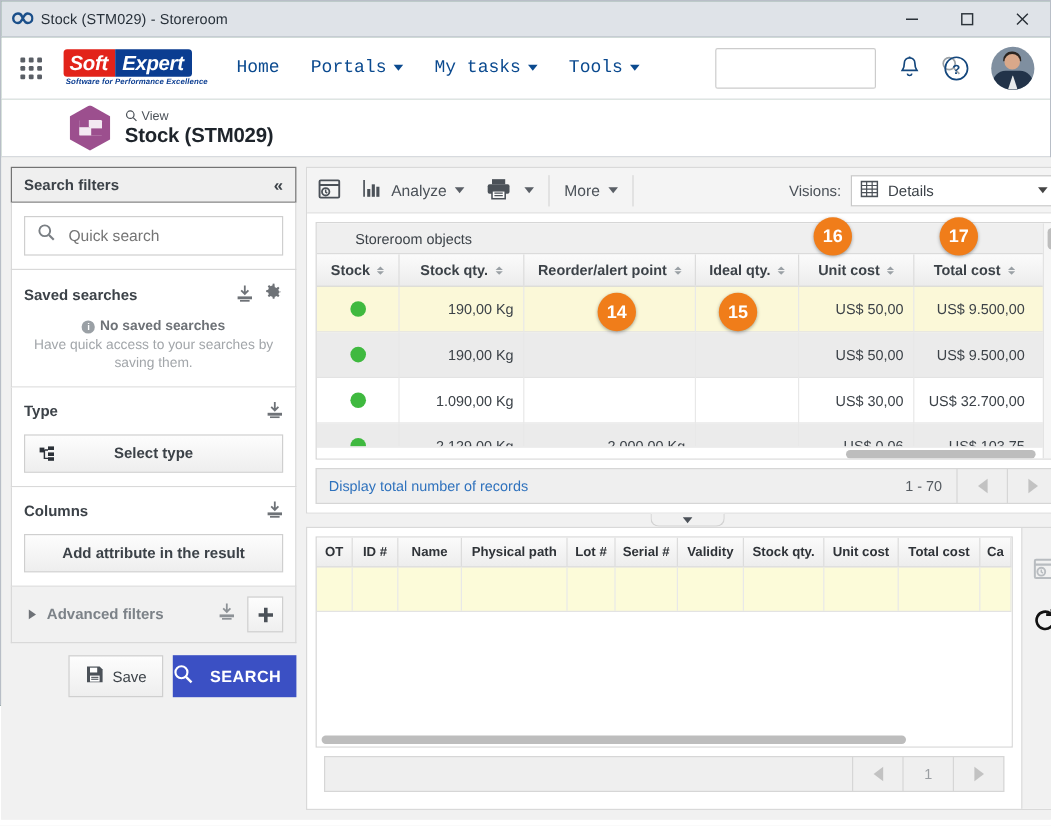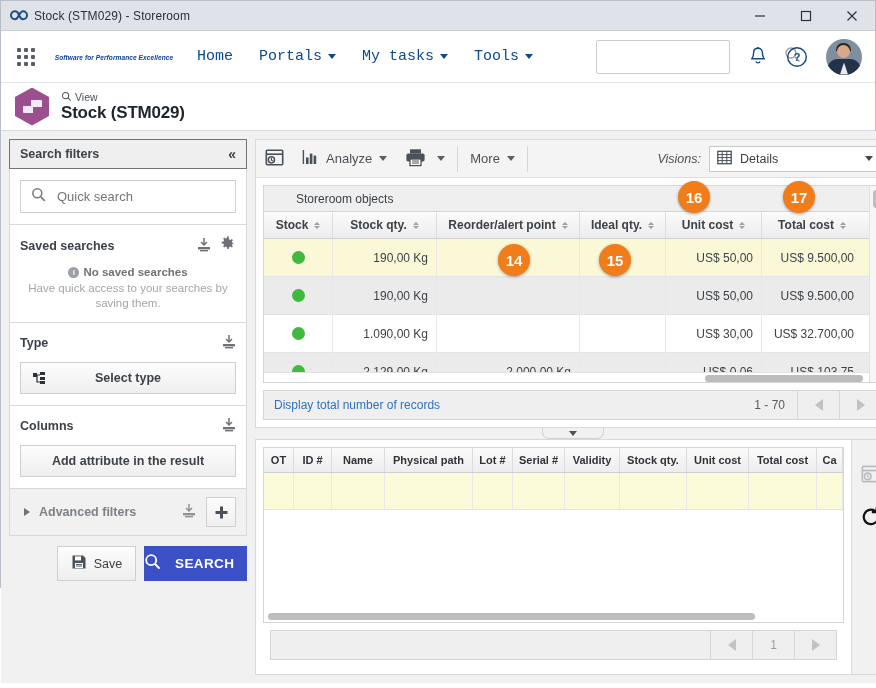--- a/index.html
+++ b/index.html
@@ -61,21 +61,21 @@
     background:#d9a88a; left:11px; top:6px;}
   .avatar .hair{ position:absolute; width:15px;height:8px;border-radius:7px 7px 0 0;
     background:#2a2420; left:10px; top:4px;}
   .avatar .body{ position:absolute; width:34px;height:16px;border-radius:11px 11px 0 0;
     background:#223349; left:1px; bottom:0;}
   .avatar .shirt{ position:absolute; width:8px;height:12px; background:#e8eaec;
     left:14px; bottom:0; clip-path:polygon(50% 0,100% 100%,0 100%);}
 
   
   .pagebar{ height:48px; background:#fff; display:flex; align-items:center;
-     border-bottom:1px solid #d7dade;}
+     border-bottom:1px solid #d7dade;padding-left:43px;}
   .hexico{ width:34px; height:38px; margin-left:14px; position:relative;
     background:#9c4f8e; clip-path:polygon(50% 0,100% 25%,100% 75%,50% 100%,0 75%,0 25%);
     display:flex; align-items:center; justify-content:center;}
   .hexico .box{ width:19px; height:13px; background:#f3e9f2; border-radius:1px; position:relative;}
   .hexico .box:before{content:"";position:absolute;left:0;top:0;width:8px;height:6px;
     background:#9c4f8e;border-right:1px solid #f3e9f2;}
   .hexico .box:after{content:"";position:absolute;right:0;bottom:0;width:9px;height:6px;
     background:#9c4f8e;}
   .pt-wrap{ margin-left:12px; }
   .pt-view{ font-size:10.5px; color:#4b5158; display:flex; align-items:center; }
@@ -126,21 +126,21 @@
   .main{ flex:1; background:#f1f1f1; padding:8px 8px 8px 0; display:flex; flex-direction:column;}
   .maincard{ background:#fff; border:1px solid #d9d9d9; display:flex; flex-direction:column;}
   .toolbar{ height:38px; background:#f4f4f4; display:flex; align-items:center;
     border-bottom:1px solid #dcdcdc; }
   .tb-sep{ width:1px; height:26px; background:#d6d6d6; margin:0 3px; }
   .tb-item{ display:flex; align-items:center; height:38px; padding:0 9px; cursor:pointer;
     font-size:13px; color:#4b5158; gap:7px;}
   .caret-dk{ border-left:4px solid transparent;border-right:4px solid transparent;
     border-top:5px solid #5a5f66; display:inline-block;}
   .visions{ margin-left:auto; display:flex; align-items:center; gap:8px; padding-right:8px;}
-  .visions .lbl{ font-size:12.5px;color:#4b5158;font-style:italic;}
+  .visions .lbl{ font-size:12.5px;color:#4b5158;}
   .vselect{ width:172px;height:26px;border:1px solid #c8c8c8;background:#fff;display:flex;
     align-items:center;padding:0 7px;gap:8px;font-size:12.5px;color:#3c4248;cursor:pointer;}
   .vselect .vcaret{ margin-left:auto; border-left:4px solid transparent;
     border-right:4px solid transparent;border-top:5px solid #444; }
 
   .gridwrap{ position:relative; background:#fff; }
   .grid-inner{ border:1px solid #d6d6d6; margin:7px 7px 0 7px; position:relative; overflow:hidden;}
   .grouphdr{ height:26px; background:#efefef; border-bottom:1px solid #d6d6d6;
     display:flex; align-items:center; padding-left:32px; font-size:12px; color:#3c4248;}
   .colhdr{ display:flex; height:27px; background:linear-gradient(#fbfbfb,#ececec);
@@ -247,20 +247,24 @@
         <i></i>
         <i></i>
         <i></i>
         <i></i>
         <i></i>
         <i></i>
         <i></i>
         <i></i>
     </div>
     <div class="logo">
+      <div class="logo-top">
+        <div class="logo-soft">Soft</div>
+        <div class="logo-exp">Expert</div>
+      </div>
       <div class="logo-sub">Software for Performance Excellence</div>
     </div>
 
     <div class="navmenu">
       <div class="navitem">
         <span>Home</span>
       </div>
       <div class="navitem">
         <span>Portals</span>
         <span class="caret"></span>

